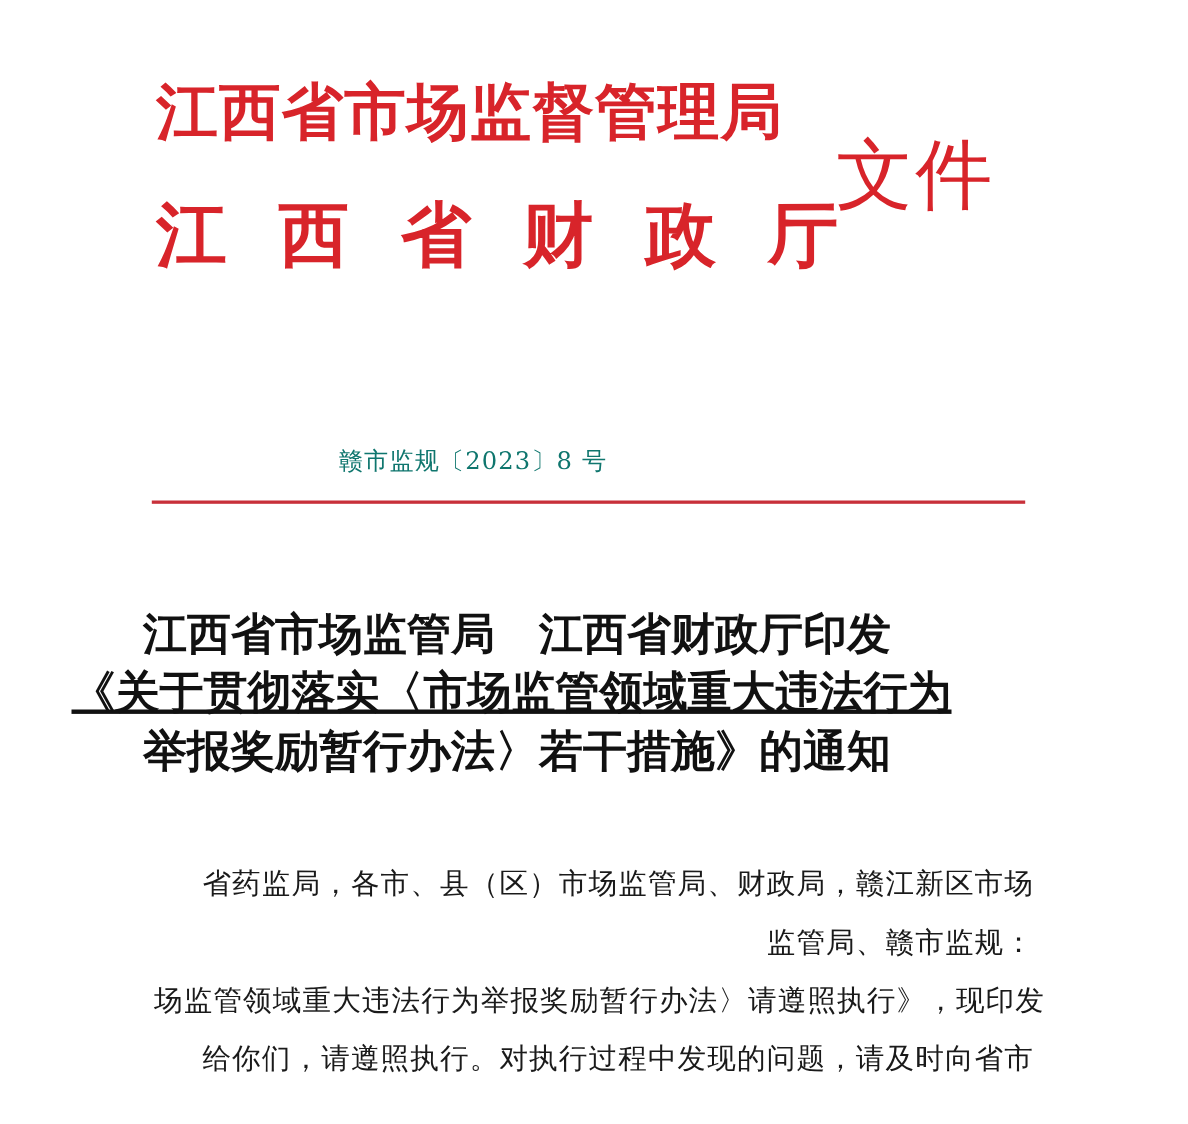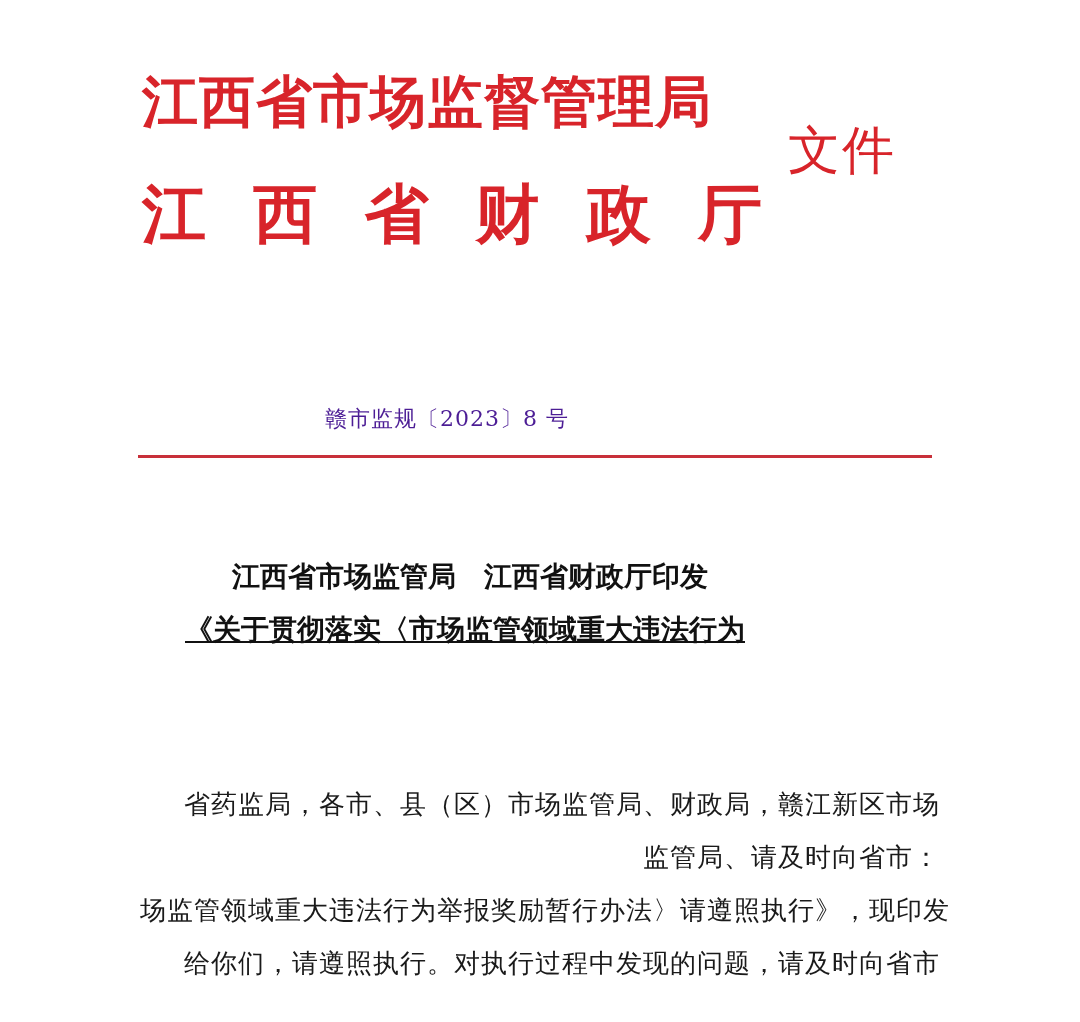--- a/index.html
+++ b/index.html
@@ -14,38 +14,37 @@
     position: absolute;
     color: #d8242a;
     font-family: "DejaVu Serif", "Liberation Serif", serif;
     font-weight: bold;
     white-space: nowrap;
     line-height: 1;
   }
   .org1 { left: 142px; top: 78px; font-size: 56px; letter-spacing: 1px; font-family: Liberation Mono, monospace; }
   .org2 { left: 142px; top: 182px; font-size: 64px; display: flex; width: 620px; justify-content: space-between; }
   .org2 span { display: inline-block; }
-  .wenjian { left: 788px; top: 124px; font-size: 52px; letter-spacing: 2px; font-weight: normal; }
+  .wenjian { left: 760px; top: 124px; font-size: 70px; letter-spacing: 2px; font-weight: normal; }
 
   .docnum {
     position: absolute; left: 0; width: 860px; top: 404px;
-    text-align: center; font-size: 22px; color: #4c1d95;
+    text-align: center; font-size: 22px; color: #0f766e;
     font-family: "DejaVu Serif", "Liberation Serif", serif;
     letter-spacing: 1px;
-    margin-left: 17px;
   }
   .redline {
     position: absolute; left: 138px; top: 455px; width: 794px; height: 3px;
     background: #c8303a;
   }
   .title {
     position: absolute; left: 0; width: 940px; top: 550px;
     text-align: center;
     font-family: "DejaVu Serif", "Liberation Serif", serif;
-    font-weight: bold; font-size: 28px; color: #111;
+    font-weight: bold; font-size: 40px; color: #111;
     line-height: 53px;
   }
   .title div { white-space: nowrap; }
   .title .t1 { padding-left: 0; }
   .title .t2 { text-indent: -10px; text-decoration: underline; }
   .body-text {
     position: absolute; left: 140px; top: 778px; width: 800px;
     font-family: "DejaVu Sans", "Liberation Sans", sans-serif;
     font-size: 26px; line-height: 53px; color: #1a1a1a;
     letter-spacing: 1px;
@@ -66,20 +65,21 @@
   <span>厅</span>
 </div>
 <div class="header-org wenjian">文件</div>
 
 <div class="docnum">赣市监规〔2023〕8 号</div>
 <div class="redline"></div>
 
 <div class="title">
   <div class="t1">江西省市场监管局　江西省财政厅印发</div>
   <div class="t2">《关于贯彻落实〈市场监管领域重大违法行为</div>
+  <div class="t3">举报奖励暂行办法〉若干措施》的通知</div>
 </div>
 
 <div class="body-text">
   <p>省药监局，各市、县（区）市场监管局、财政局，赣江新区市场</p>
-  <p>监管局、请及时向省市：</p>
+  <p>监管局、赣市监规：</p>
   <p>场监管领域重大违法行为举报奖励暂行办法〉请遵照执行》，现印发</p>
   <p>给你们，请遵照执行。对执行过程中发现的问题，请及时向省市</p>
 </div>
 
 </body></html>

